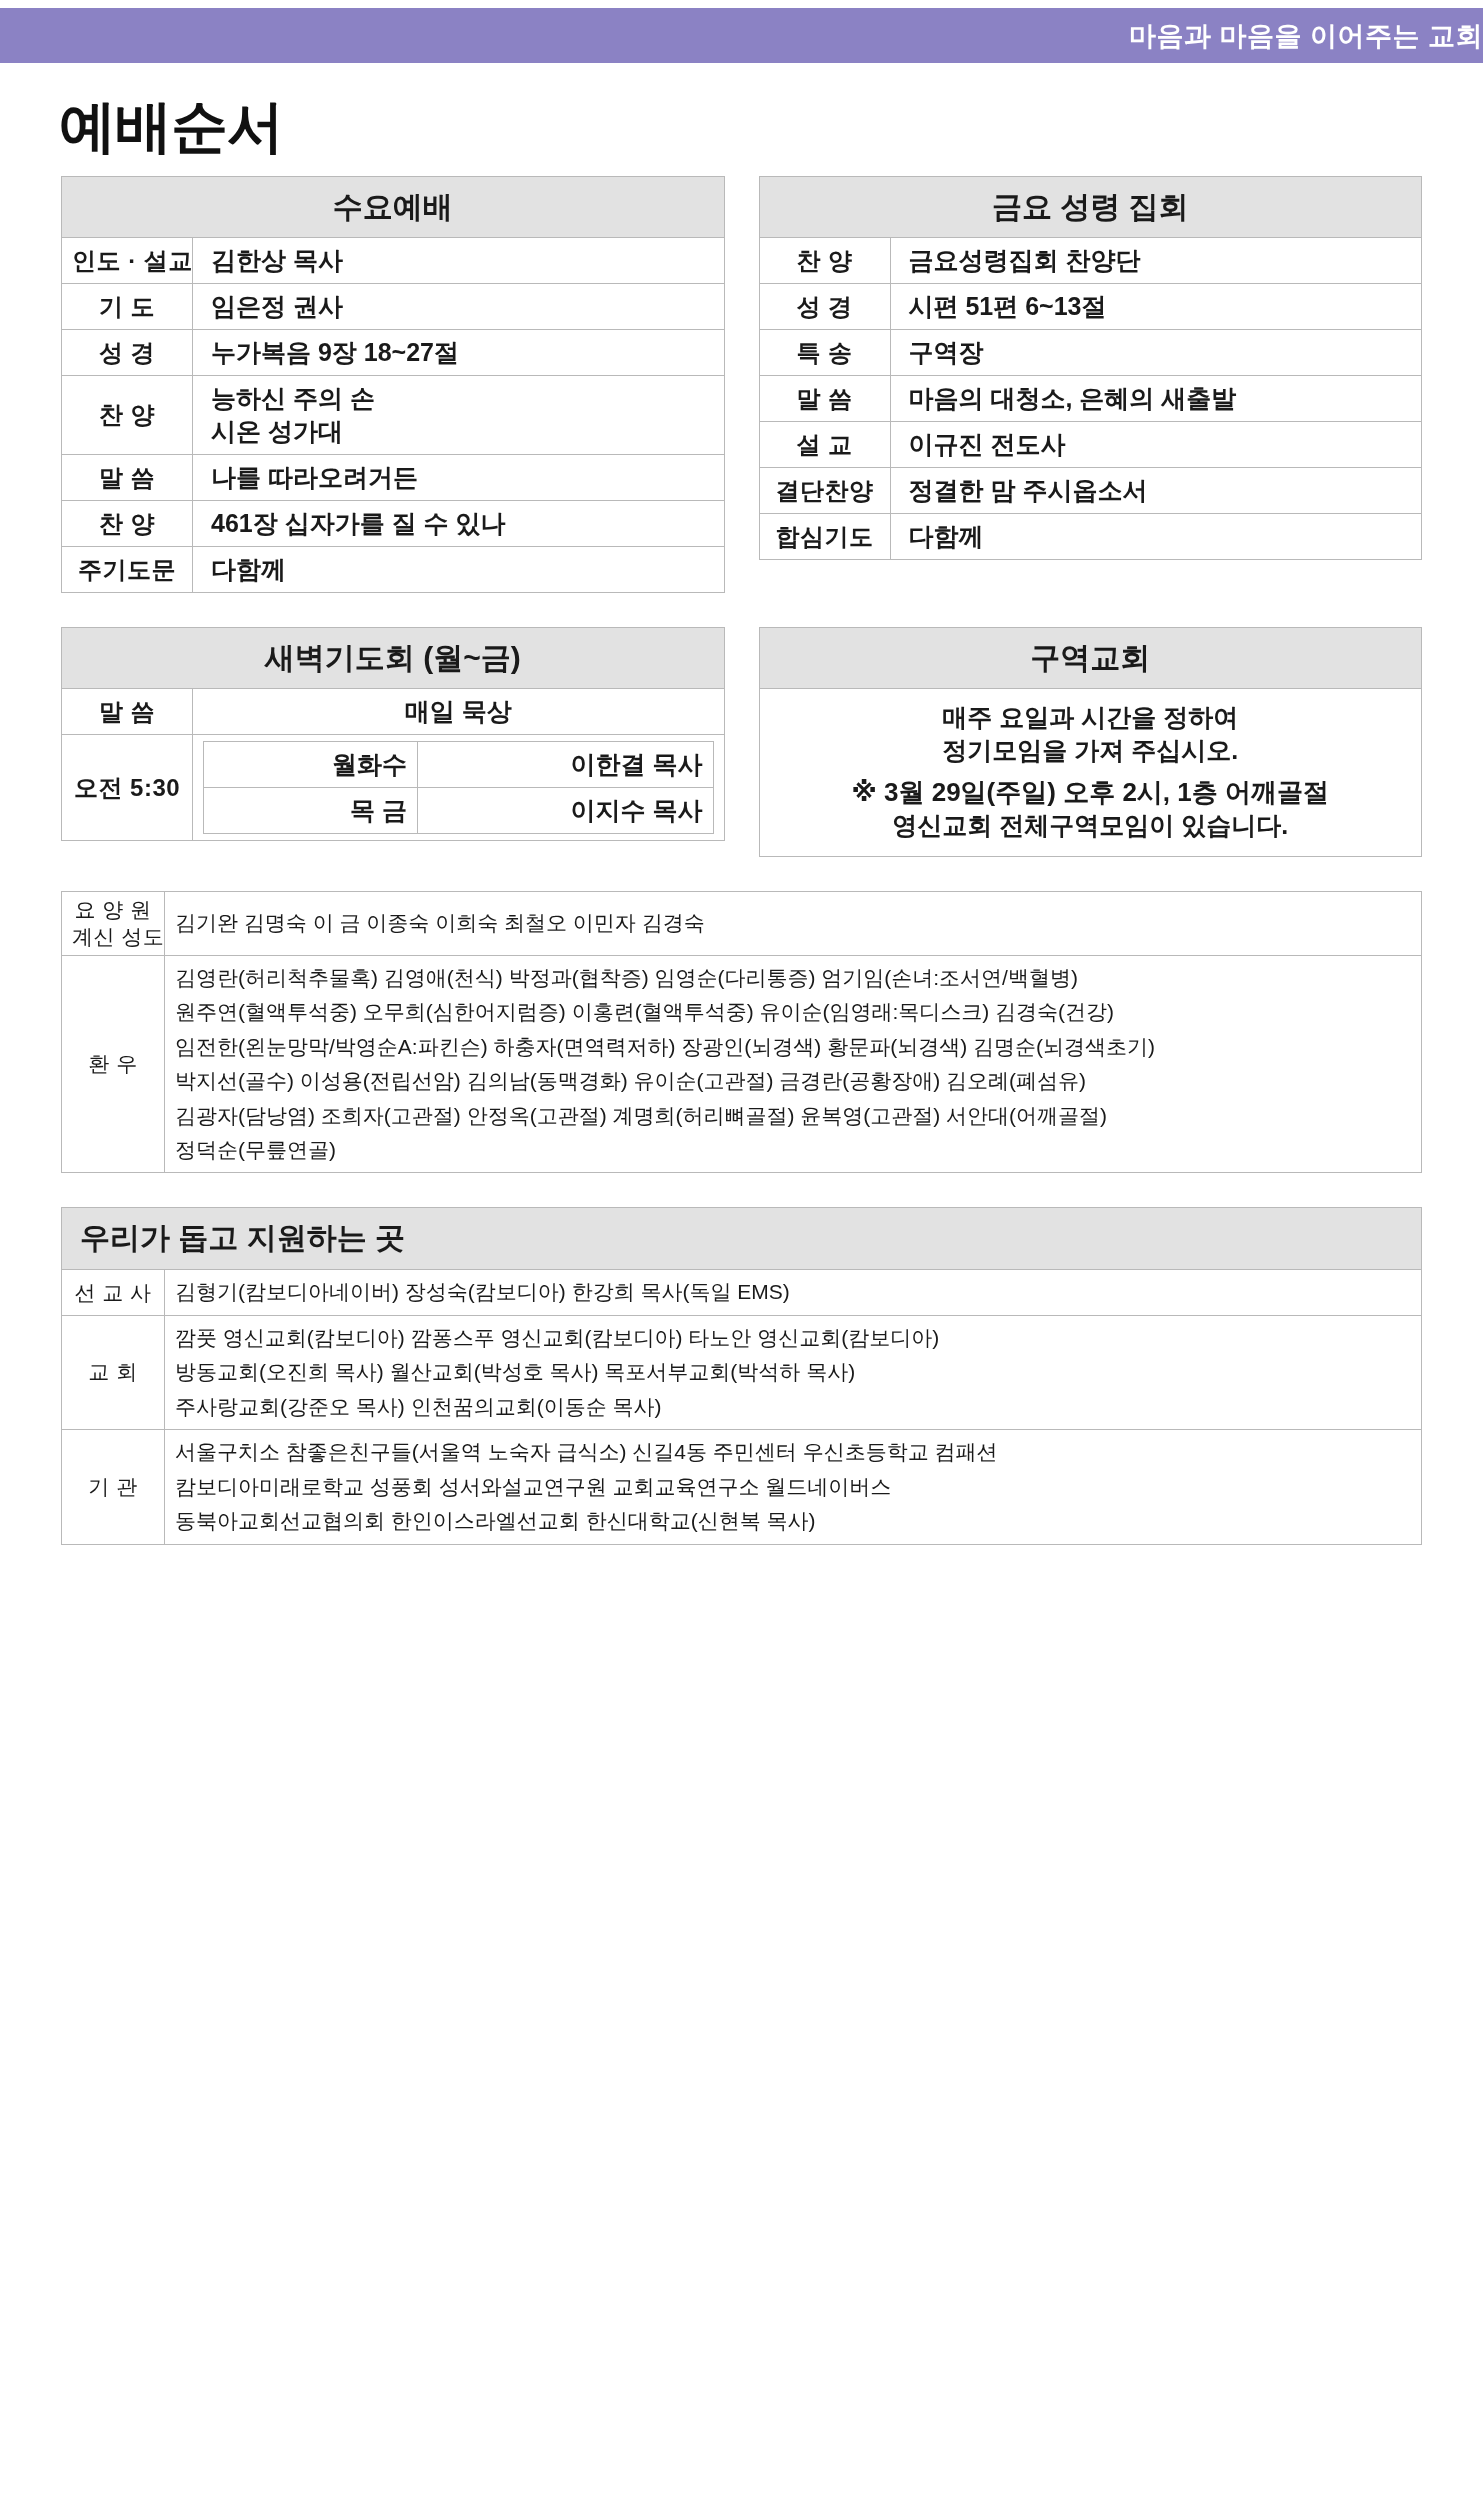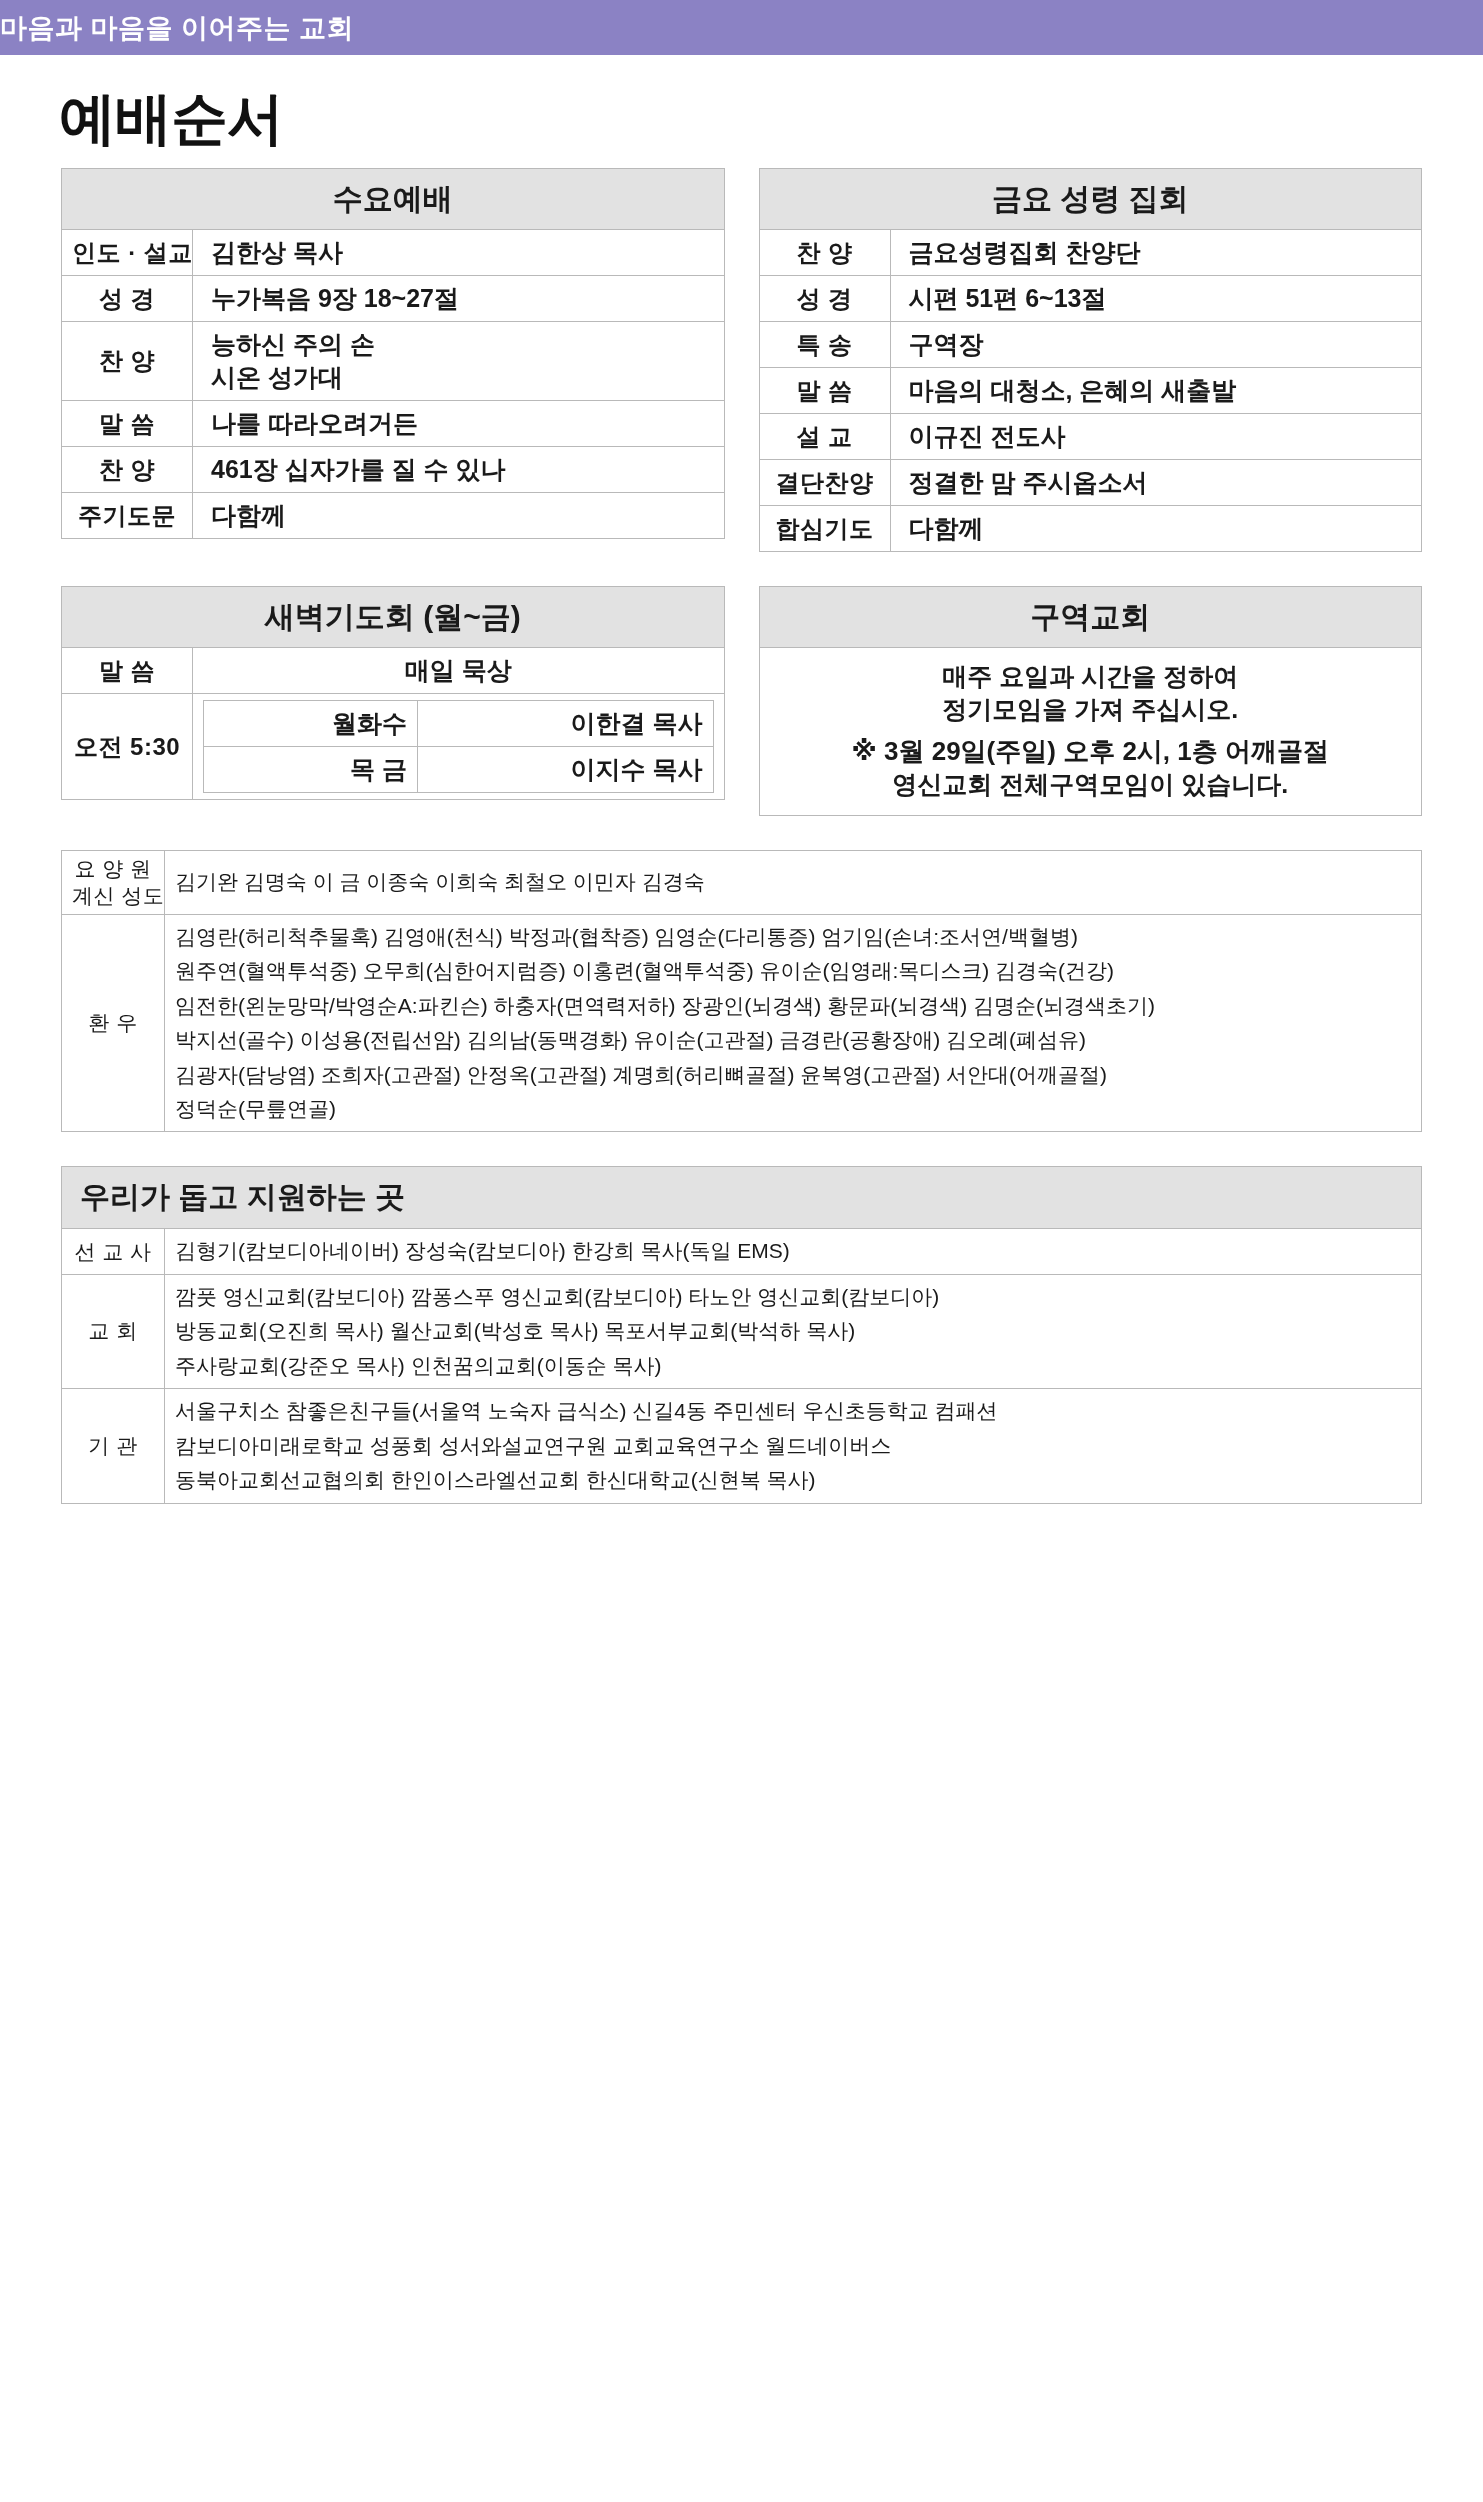--- a/index.html
+++ b/index.html
@@ -17,21 +17,22 @@
     overflow: hidden;
   }
 
   
   .banner {
     width: 100%;
     height: 55px;
     background: #8b82c4;
     display: flex;
     align-items: center;
-    justify-content: flex-start;
+    justify-content: flex-end;
+    margin-top: 8px;
   }
   .banner-text {
     color: #ffffff;
     font-size: 27px;
     font-weight: bold;
     letter-spacing: 0.5px;
   }
 
   
   .page-title {
@@ -172,20 +173,24 @@
             <col style="width:131px">
             <col>
           </colgroup>
         <tbody>
             <tr>
           <td class="hdr" colspan="2">수요예배</td>
         </tr>
         <tr>
           <td class="lbl">인도 · 설교</td>
           <td class="val">김한상 목사</td>
+        </tr>
+        <tr>
+          <td class="lbl">기       도</td>
+          <td class="val">임은정 권사</td>
         </tr>
         <tr>
           <td class="lbl">성       경</td>
           <td class="val">누가복음 9장 18~27절</td>
         </tr>
         <tr>
           <td class="lbl">찬       양</td>
           <td class="val">
             <span class="sub">능하신 주의 손</span>
             <span class="sub">시온 성가대</span>

